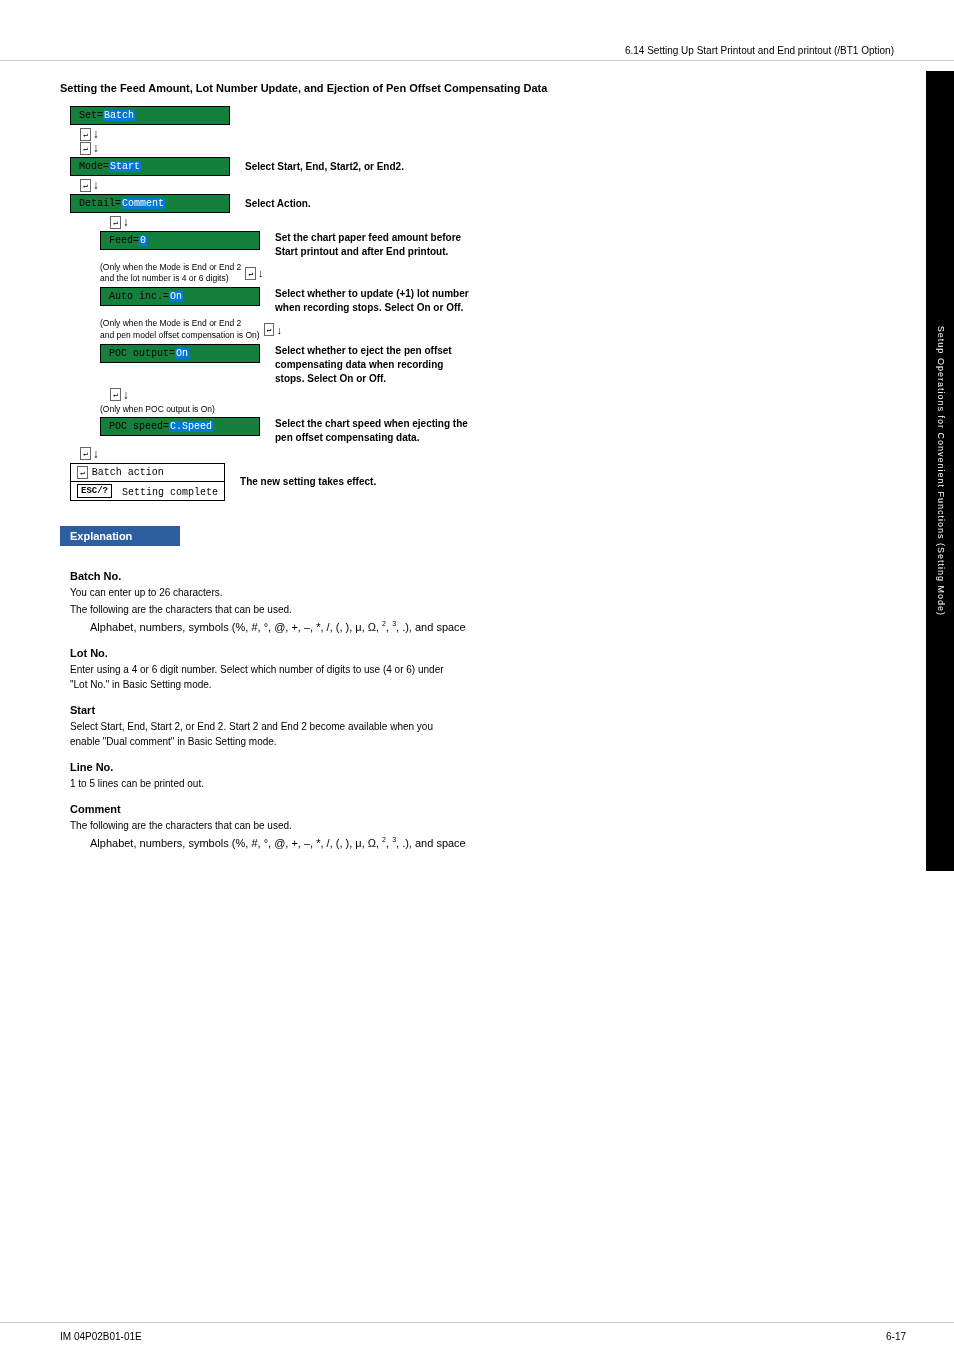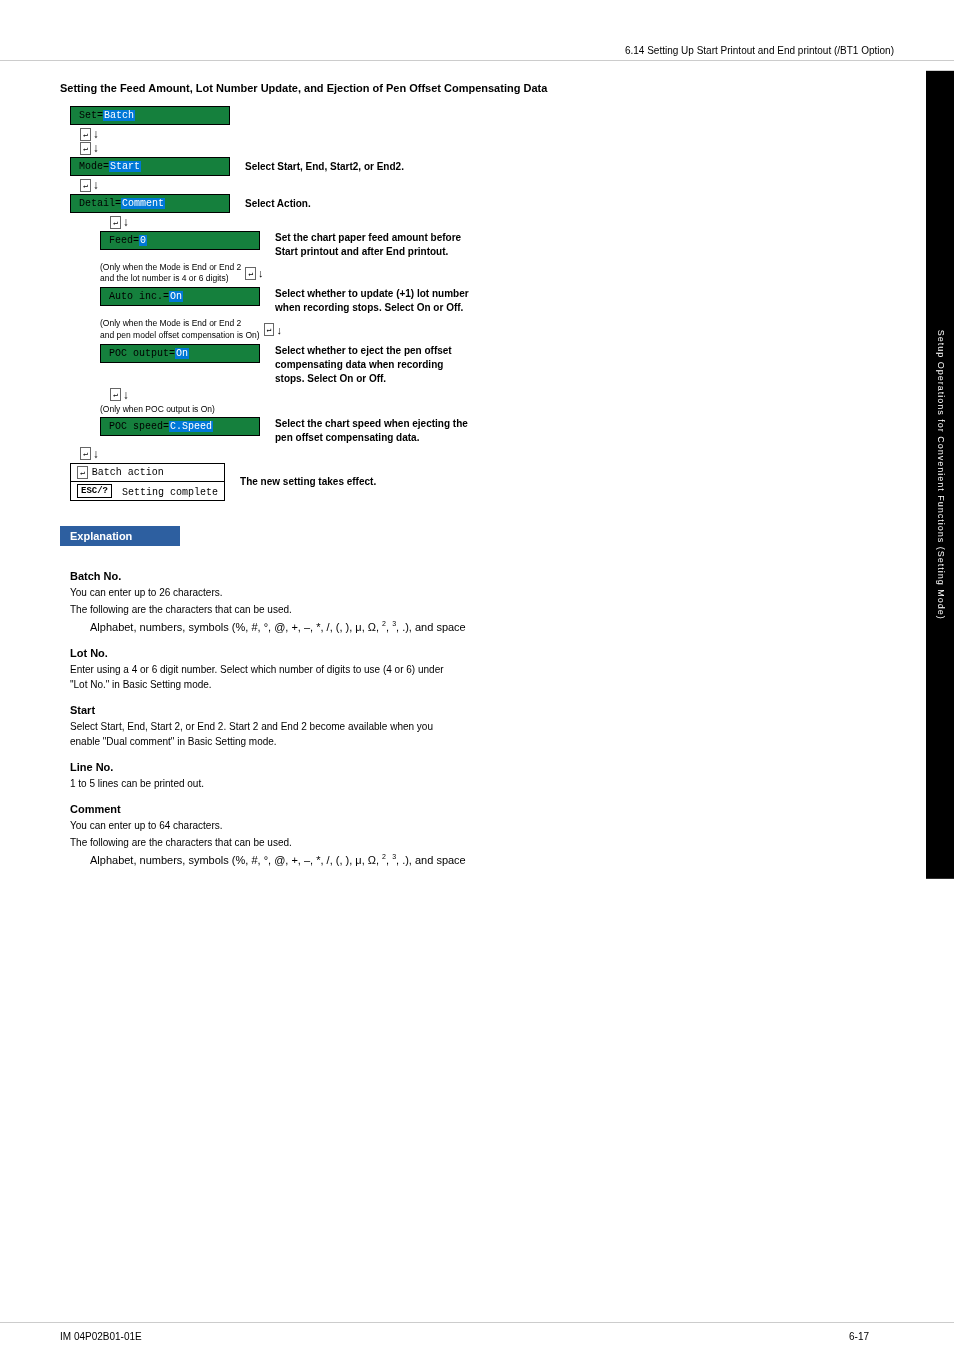--- a/index.html
+++ b/index.html
@@ -141,21 +141,21 @@
     .exp-indent {
       padding-left: 20px;
       font-size: 11px;
       line-height: 1.5;
     }
 
     
     .bottom-footer {
       display: flex;
       justify-content: space-between;
-      padding: 8px 85px 8px 60px;
+      padding: 8px 48px 8px 60px;
       border-top: 1px solid #ccc;
       font-size: 10px;
       position: absolute;
       bottom: 0;
       left: 0;
       right: 0;
     }
 
     
     .condition-text {
@@ -395,23 +395,20 @@
           <div class="exp-text">
             <span>1 to 5 lines can be printed out.</span>
           </div>
         </div>
 
         <div>
           <div class="exp-section-title">
             <span>Comment</span>
           </div>
           <div class="exp-text">
-            <span>You can enter up to 64 characters.</span>
-          </div>
-          <div class="exp-text">
             <span>The following are the characters that can be used.</span>
           </div>
           <div class="exp-indent">
             Alphabet, numbers, symbols (%, #, °, @, +, –, *, /, (, ), μ, Ω, <sup>2</sup>, <sup>3</sup>, .), and space
           </div>
         </div>
 
       </div>
     </div>
 

